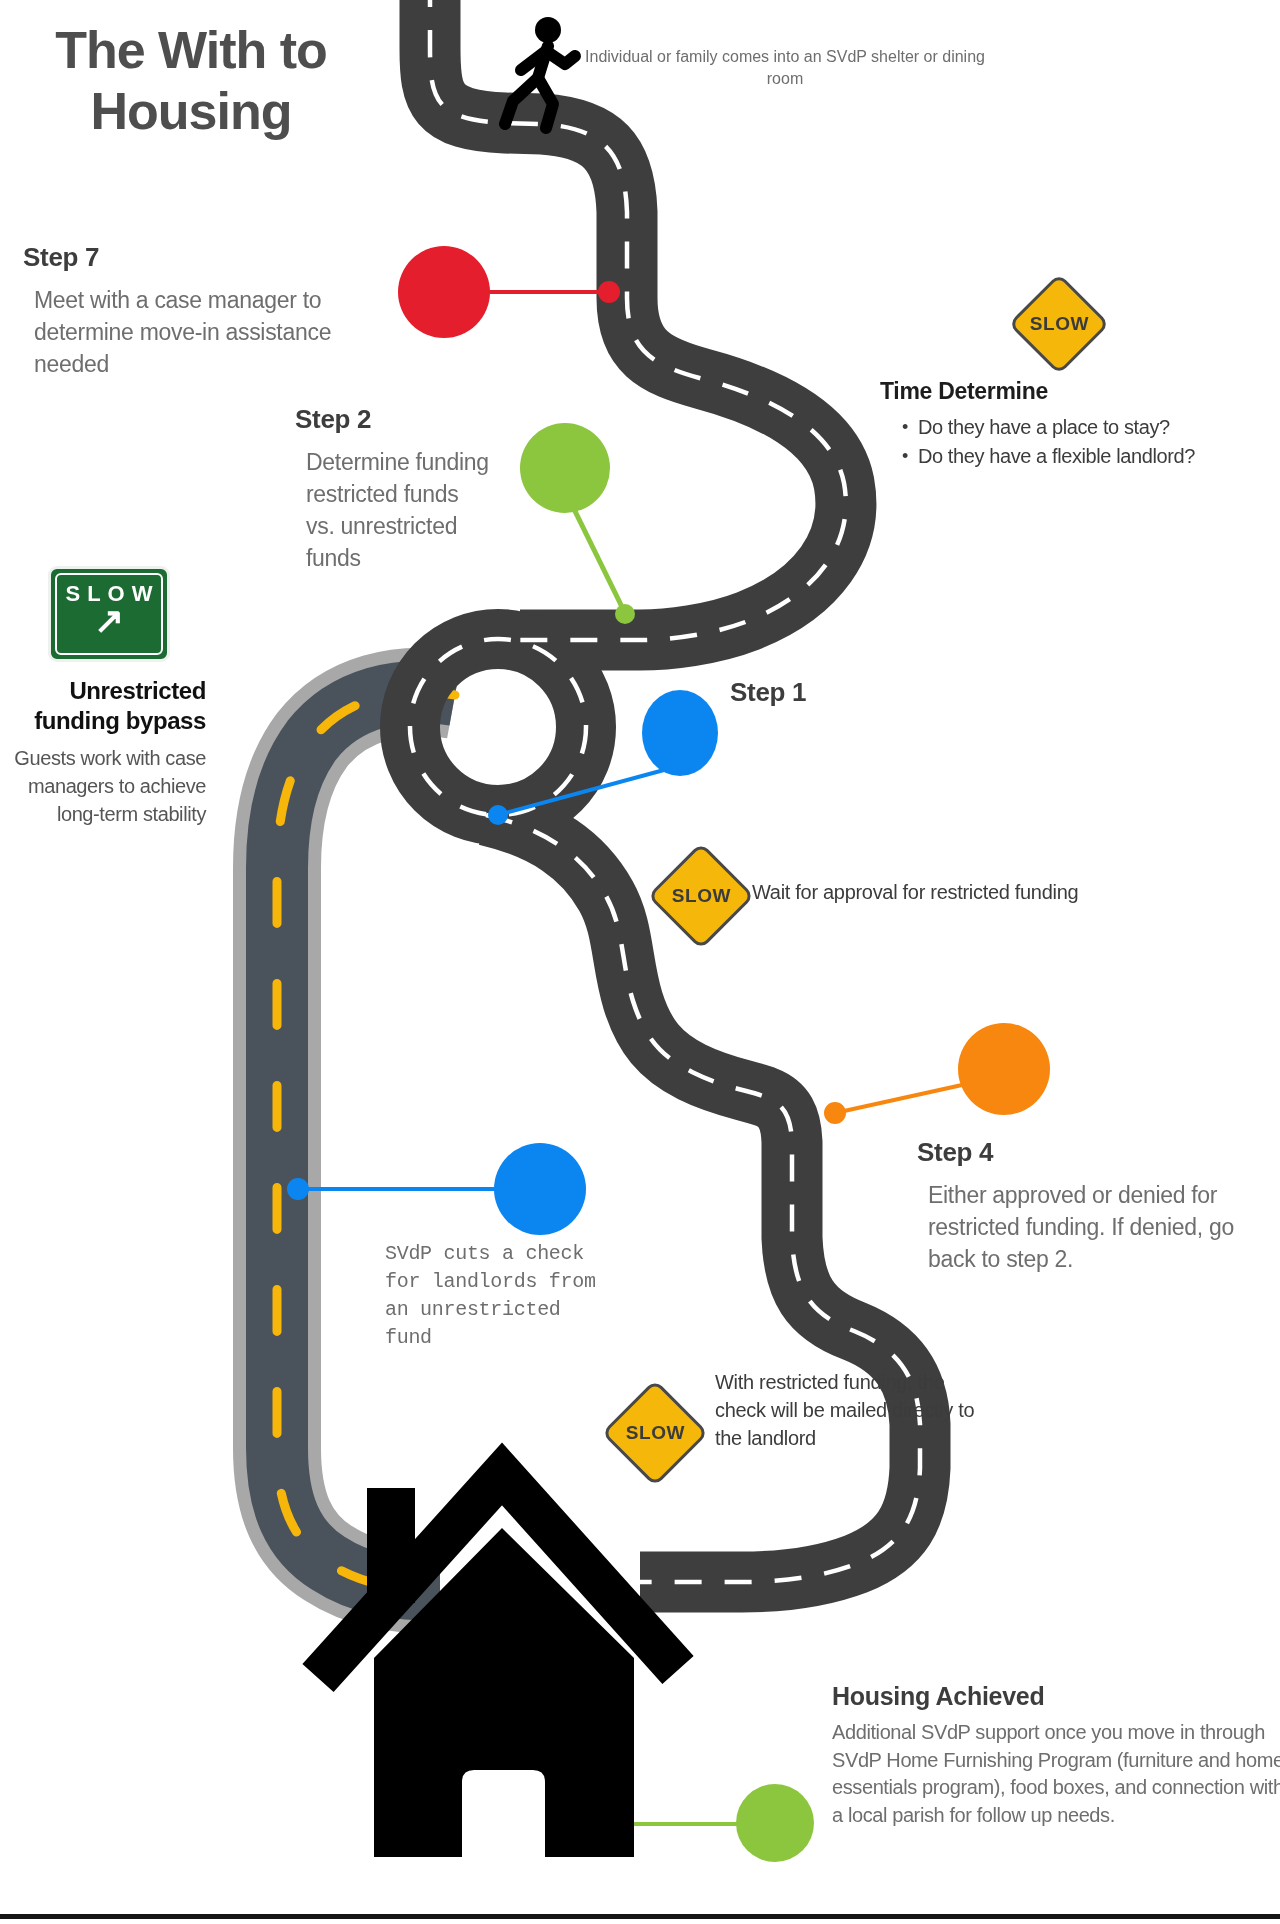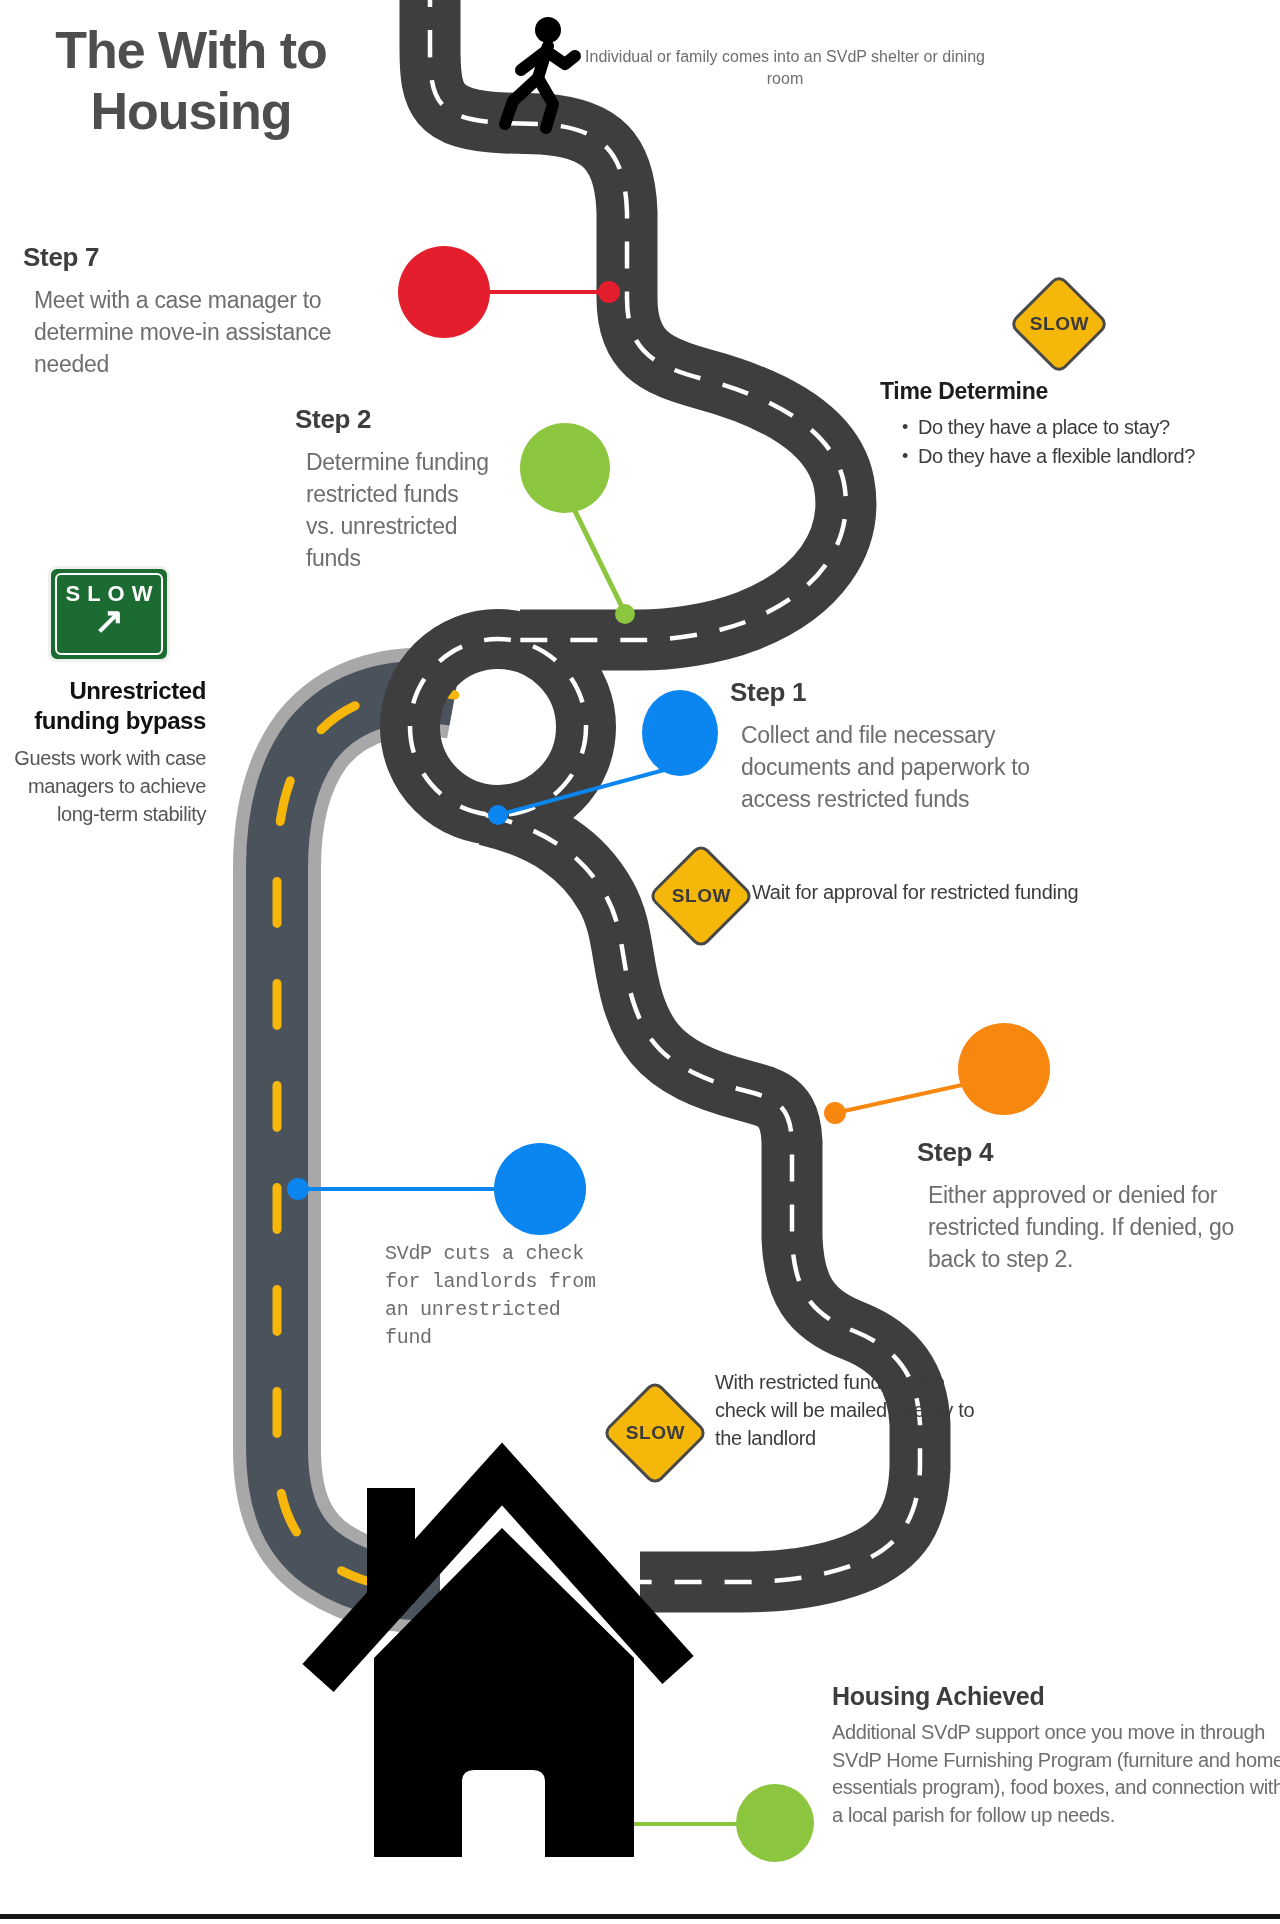--- a/index.html
+++ b/index.html
@@ -170,21 +170,20 @@
   <p>Meet with a case manager to determine move-in assistance needed</p>
 </div>
 
 <div class="abs step step2">
   <h3>Step 2</h3>
   <p>Determine funding restricted funds vs. unrestricted funds</p>
 </div>
 
 <div class="abs step step3">
   <h3>Step 1</h3>
-  <p>Collect and file necessary documents and paperwork to access restricted funds</p>
 </div>
 
 <div class="abs step step4">
   <h3>Step 4</h3>
   <p>Either approved or denied for restricted funding. If denied, go back to step 2.</p>
 </div>
 
 <div class="abs time-pressures">
   <h3>Time Determine</h3>
   <div class="bullet-row">

